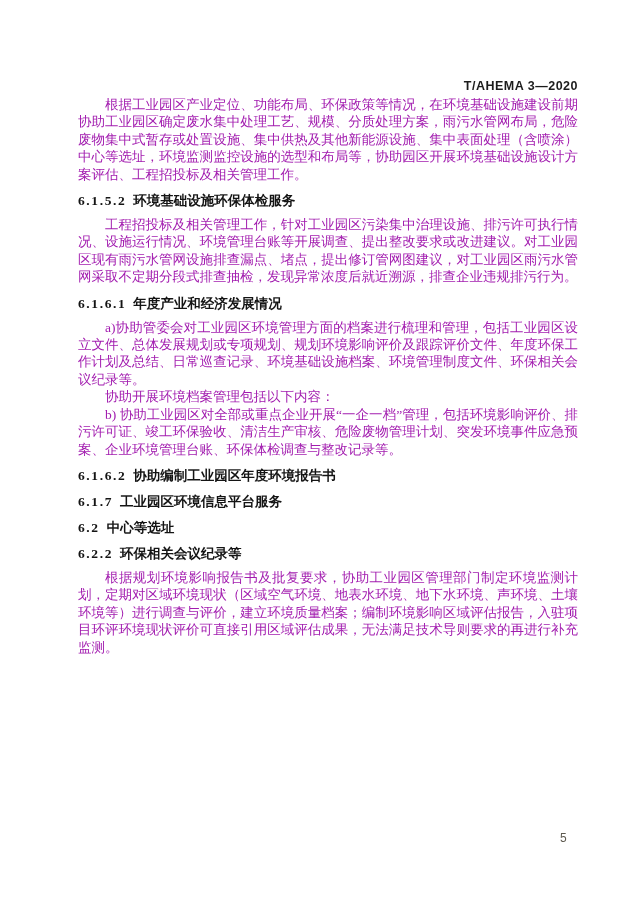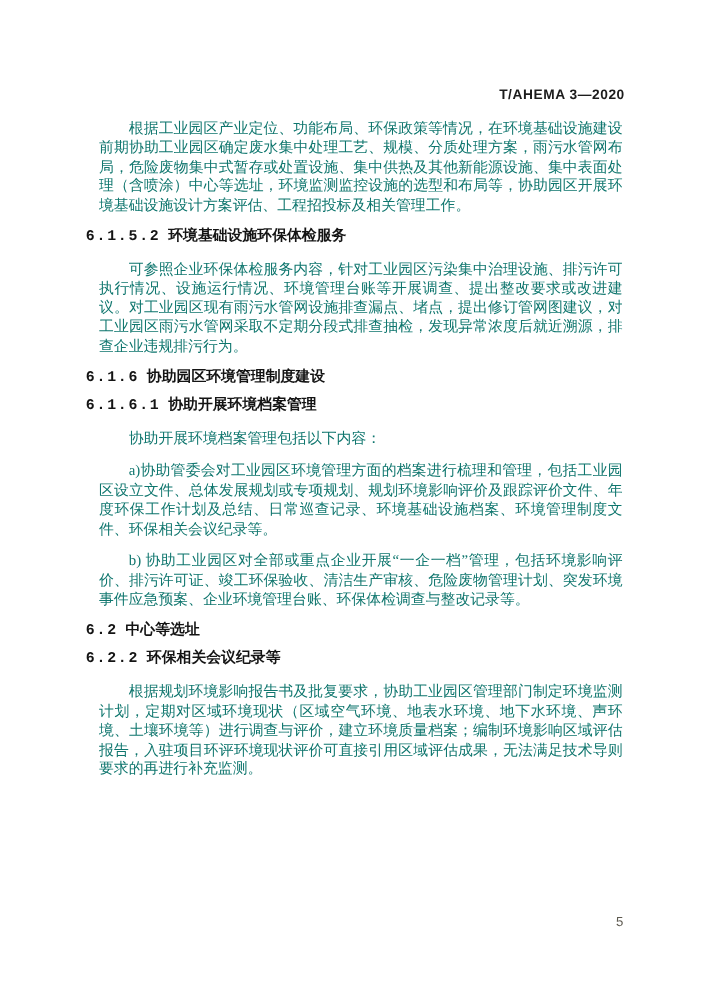--- a/index.html
+++ b/index.html
@@ -9,44 +9,44 @@
     width: 640px;
     height: 905px;
     background: #ffffff;
     overflow: hidden;
     font-family: "Liberation Serif", serif;
     color: #2a2a2a;
   }
   .page-header {
     position: absolute;
     top: 79px;
-    right: 72px;
+    right: 62px;
     font-family: "Liberation Sans", sans-serif;
     font-weight: bold;
     font-size: 12.5px;
     letter-spacing: 0.5px;
     color: #1c1c1c;
     white-space: nowrap;
   }
   .content {
     position: absolute;
     top: 96px;
     left: 78px;
     width: 500px;
     font-size: 13.5px;
     line-height: 17.4px;
     text-align: justify;
   }
   .para {
-    margin: 12px;
+    margin: 0;
     text-indent: 2em;
-    color: #0f766e;
+    color: #a21caf;
   }
   .heading {
-    font-family: Liberation Mono, monospace;
+    font-family: Liberation Serif, serif;
     font-weight: bold;
     font-size: 13.5px;
     line-height: 17px;
     margin: 9px 0 7px 0;
     color: #141414;
     text-align: left;
     text-indent: 0;
   }
   .heading .num {
     letter-spacing: 1.6px;
@@ -69,38 +69,41 @@
   <div class="page-header">T/AHEMA 3—2020</div>
 
   <main class="content">
 
     <p class="para">根据工业园区产业定位、功能布局、环保政策等情况，在环境基础设施建设前期协助工业园区确定废水集中处理工艺、规模、分质处理方案，雨污水管网布局，危险废物集中式暂存或处置设施、集中供热及其他新能源设施、集中表面处理（含喷涂）中心等选址，环境监测监控设施的选型和布局等，协助园区开展环境基础设施设计方案评估、工程招投标及相关管理工作。</p>
 
     <h3 class="heading">
       <span class="num">6.1.5.2</span><span>环境基础设施环保体检服务</span>
     </h3>
 
-    <p class="para">可参照企业环保体检服务内容，针对工业园区污染集中治理设施、排污许可执行情况、设施运行情况、环境管理台账等开展调查、提出整改要求或改进建议。对工业园区现有雨污水管网设施排查漏点、堵点，提出修订管网图建议，对工业园区雨污水管网采取不定期分段式排查抽检，发现异常浓度后就近溯源，排查企业违规排污行为。</p>
+    <p class="para">工程招投标及相关管理工作，针对工业园区污染集中治理设施、排污许可执行情况、设施运行情况、环境管理台账等开展调查、提出整改要求或改进建议。对工业园区现有雨污水管网设施排查漏点、堵点，提出修订管网图建议，对工业园区雨污水管网采取不定期分段式排查抽检，发现异常浓度后就近溯源，排查企业违规排污行为。</p>
+
 
     <h3 class="heading">
-      <span class="num">6.1.6</span><span>协助园区环境管理制度建设</span>
+      <span class="num">6.1.6.1</span><span>年度产业和经济发展情况</span>
     </h3>
 
-    <h3 class="heading">
-      <span class="num">6.1.6.1</span><span>协助开展环境档案管理</span>
-    </h3>
+    <p class="para">a)协助管委会对工业园区环境管理方面的档案进行梳理和管理，包括工业园区设立文件、总体发展规划或专项规划、规划环境影响评价及跟踪评价文件、年度环保工作计划及总结、日常巡查记录、环境基础设施档案、环境管理制度文件、环保相关会议纪录等。</p>
 
     <p class="para">协助开展环境档案管理包括以下内容：</p>
 
-    <p class="para">a)协助管委会对工业园区环境管理方面的档案进行梳理和管理，包括工业园区设立文件、总体发展规划或专项规划、规划环境影响评价及跟踪评价文件、年度环保工作计划及总结、日常巡查记录、环境基础设施档案、环境管理制度文件、环保相关会议纪录等。</p>
-
     <p class="para">b) 协助工业园区对全部或重点企业开展“一企一档”管理，包括环境影响评价、排污许可证、竣工环保验收、清洁生产审核、危险废物管理计划、突发环境事件应急预案、企业环境管理台账、环保体检调查与整改记录等。</p>
 
+    <h3 class="heading">
+      <span class="num">6.1.6.2</span><span>协助编制工业园区年度环境报告书</span>
+    </h3>
 
 
+    <h3 class="heading">
+      <span class="num">6.1.7</span><span>工业园区环境信息平台服务</span>
+    </h3>
 
 
     <h3 class="heading">
       <span class="num">6.2</span><span>中心等选址</span>
     </h3>
 
 
 
     <h3 class="heading">
       <span class="num">6.2.2</span><span>环保相关会议纪录等</span>

